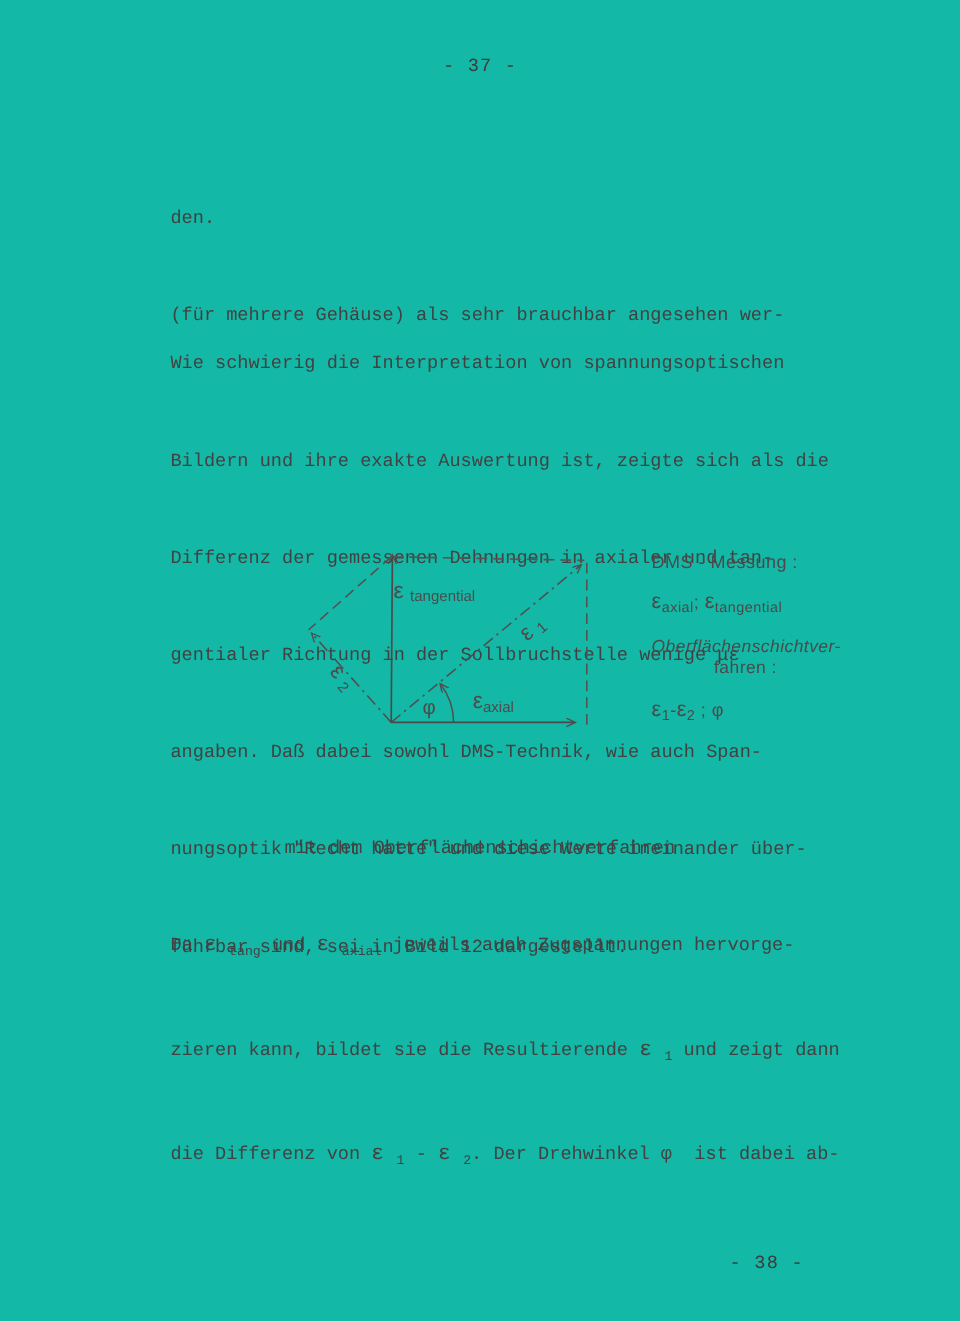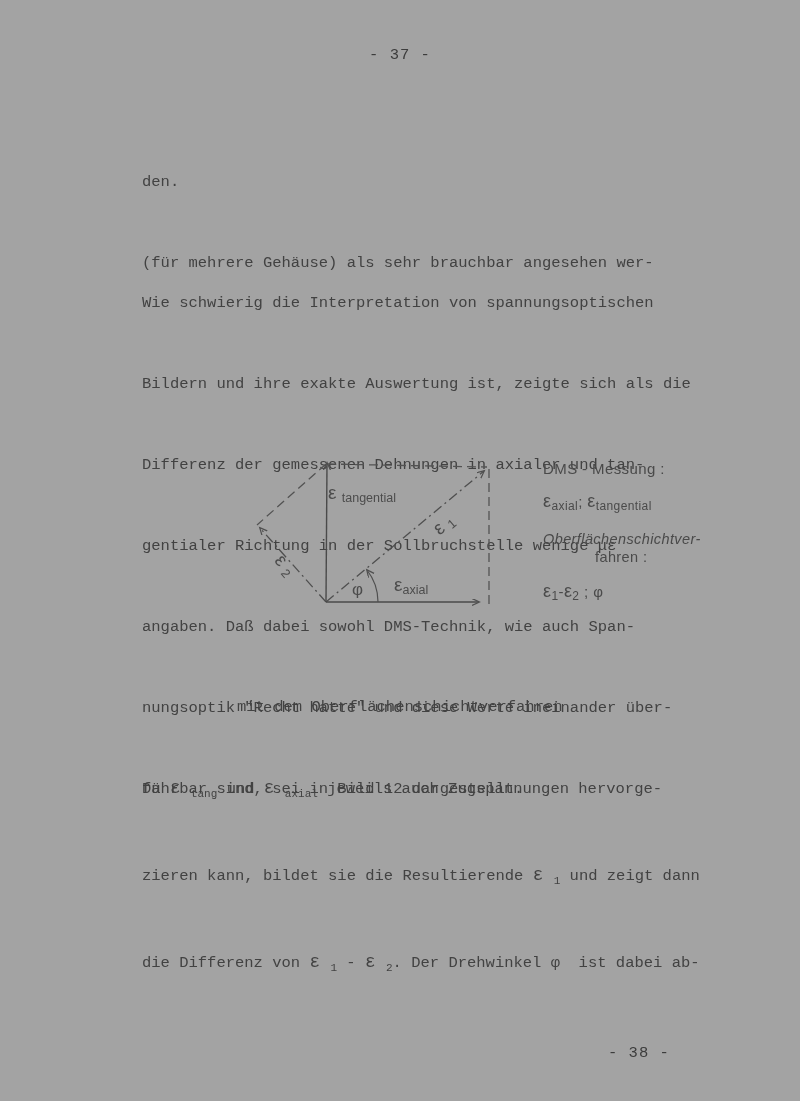--- a/index.html
+++ b/index.html
@@ -1,18 +1,18 @@
 <!DOCTYPE html>
 <html><head>
 <meta charset="utf-8">
 <style>
   html, body { margin:0; padding:0; background:#e8e8e6; }
   .page {
     position:relative; width:800px; height:1101px;
-    background:#a3a3a3; overflow:hidden;
+    background:#14b8a6; overflow:hidden;
     font-family:"Liberation Mono", monospace; color:#424242;
   }
   .pagenum { font-size:15.5px; letter-spacing:1px; color:#3c3c3c; }
   .pagenum-top { position:absolute; top:46px; left:0; width:800px; text-align:center; }
   .pagenum-bottom { position:absolute; top:1044px; left:608px; }
   .typ { font-size:15.5px; line-height:27px; white-space:pre; margin:0; }
   .block { margin-left:142px; }
   .line { display:block; }
   .sub { font-size:11px; vertical-align:-4px; }
   .greek { font-size:17.5px; }

